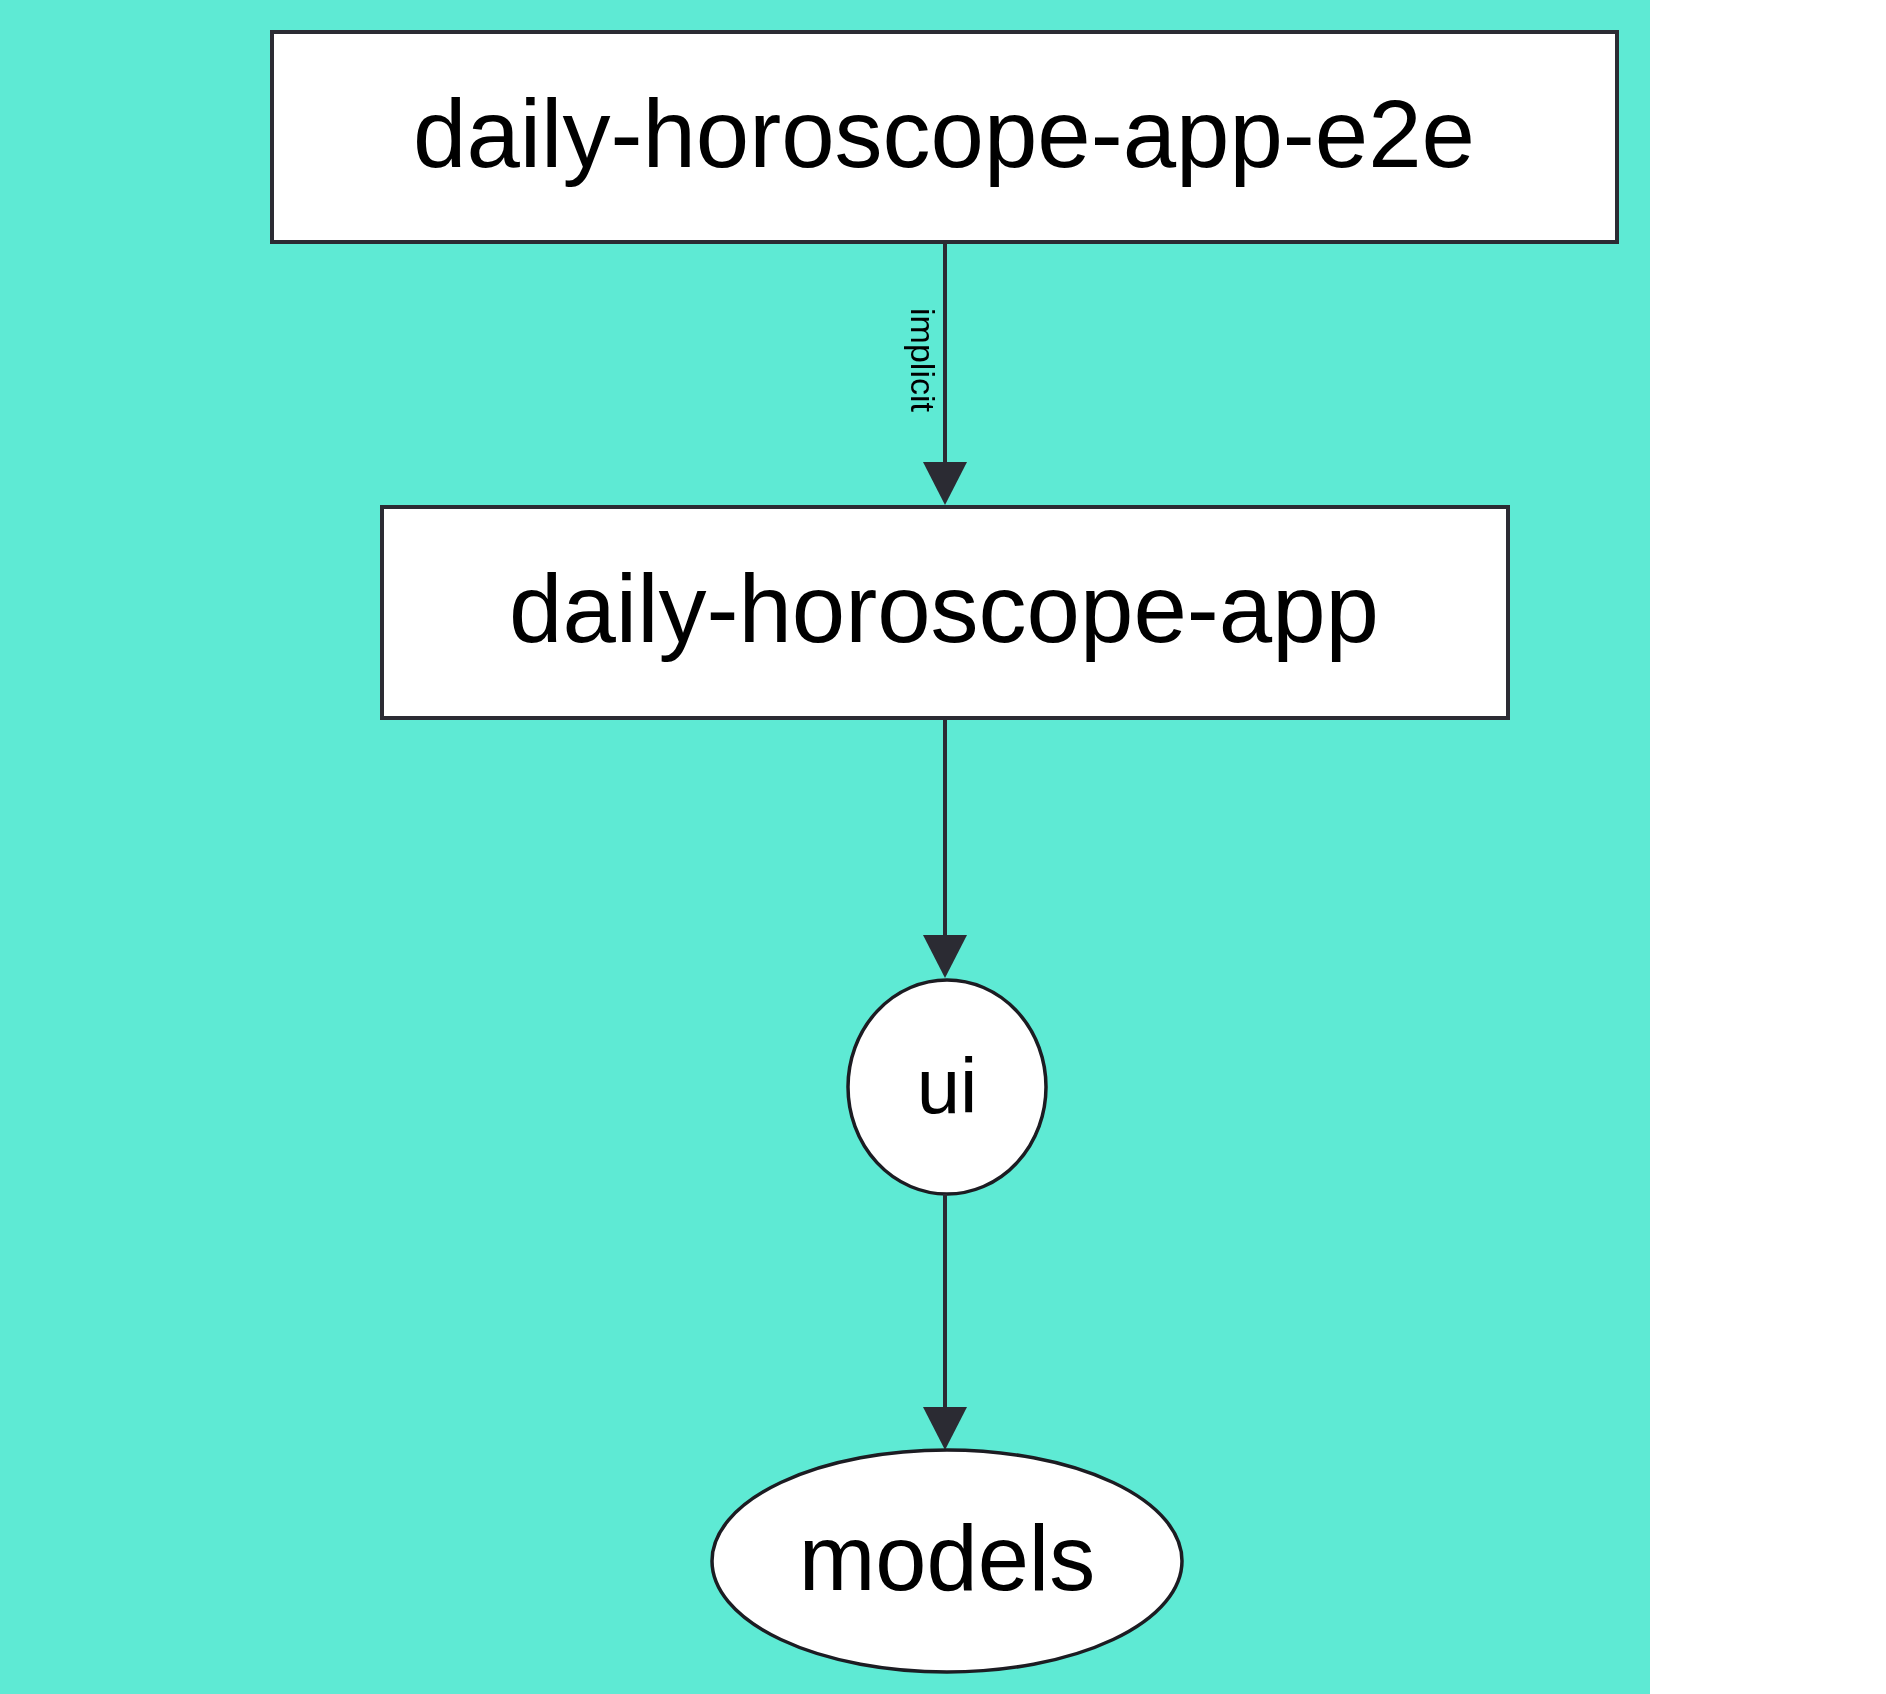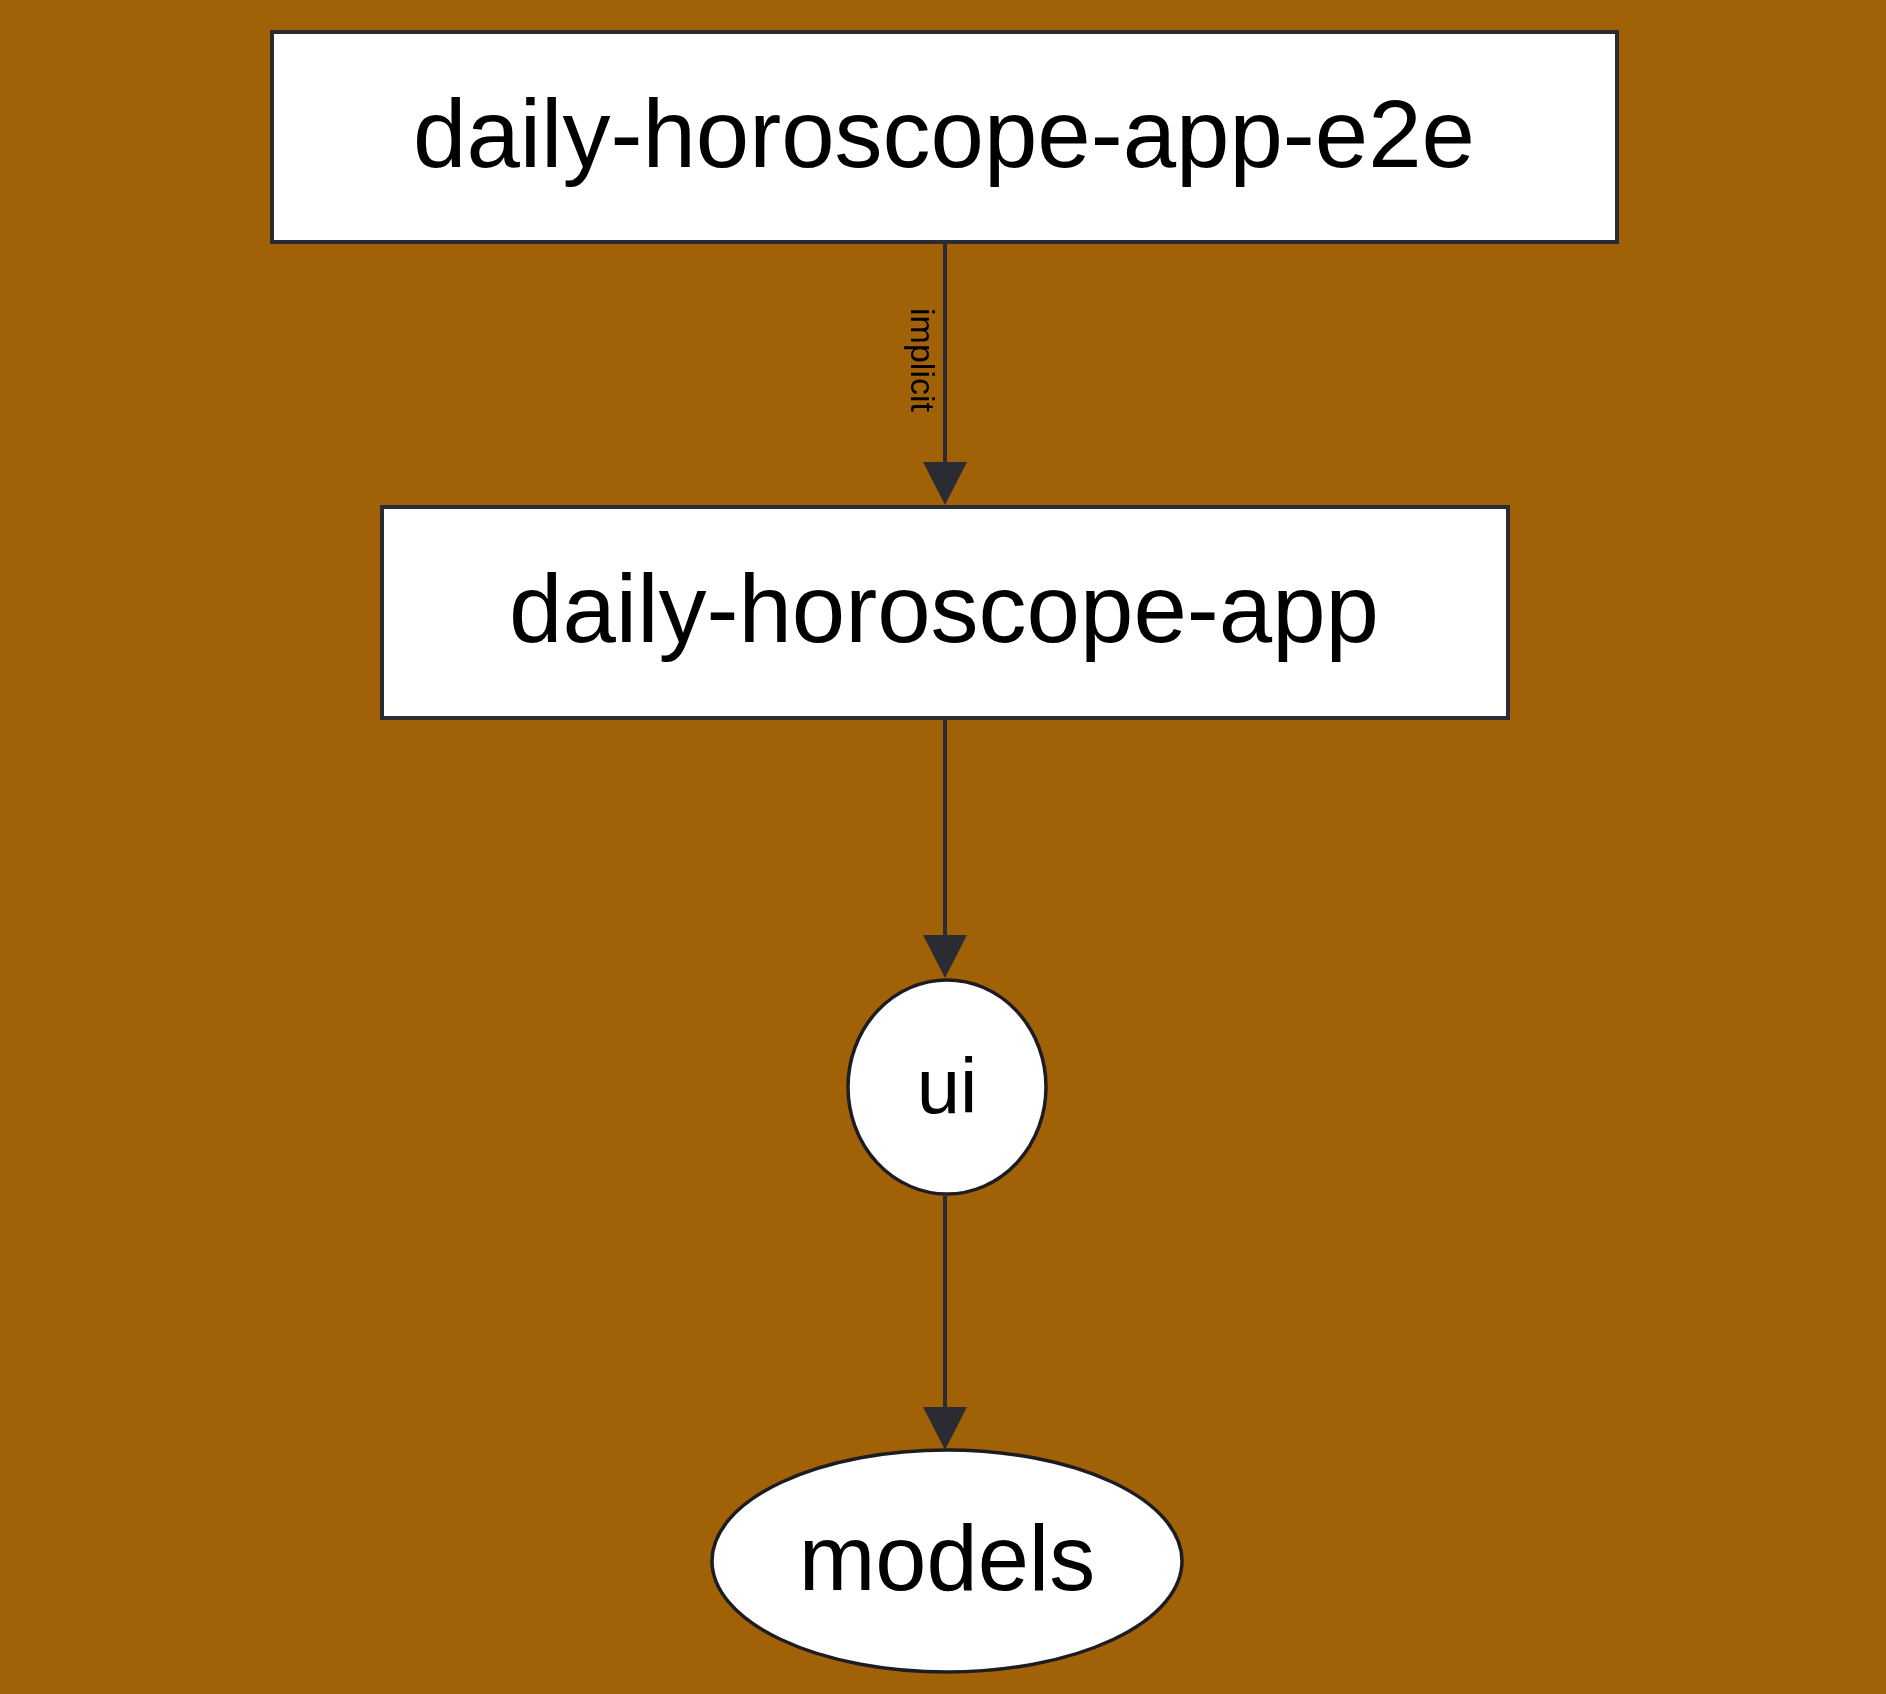--- a/index.html
+++ b/index.html
@@ -5,23 +5,23 @@
   html, body {
     margin: 0;
     padding: 0;
     background: #ffffff;
   }
   body {
     font-family: "Liberation Sans", sans-serif;
   }
   #canvas {
     position: relative;
-    width: 1886px;
+    width: 1650px;
     height: 1694px;
-    background: #a16207;
+    background: #5eead4;
     overflow: hidden;
   }
   #graph-svg {
     position: absolute;
     left: 0;
     top: 0;
     width: 1886px;
     height: 1694px;
   }
   .node-shape {

